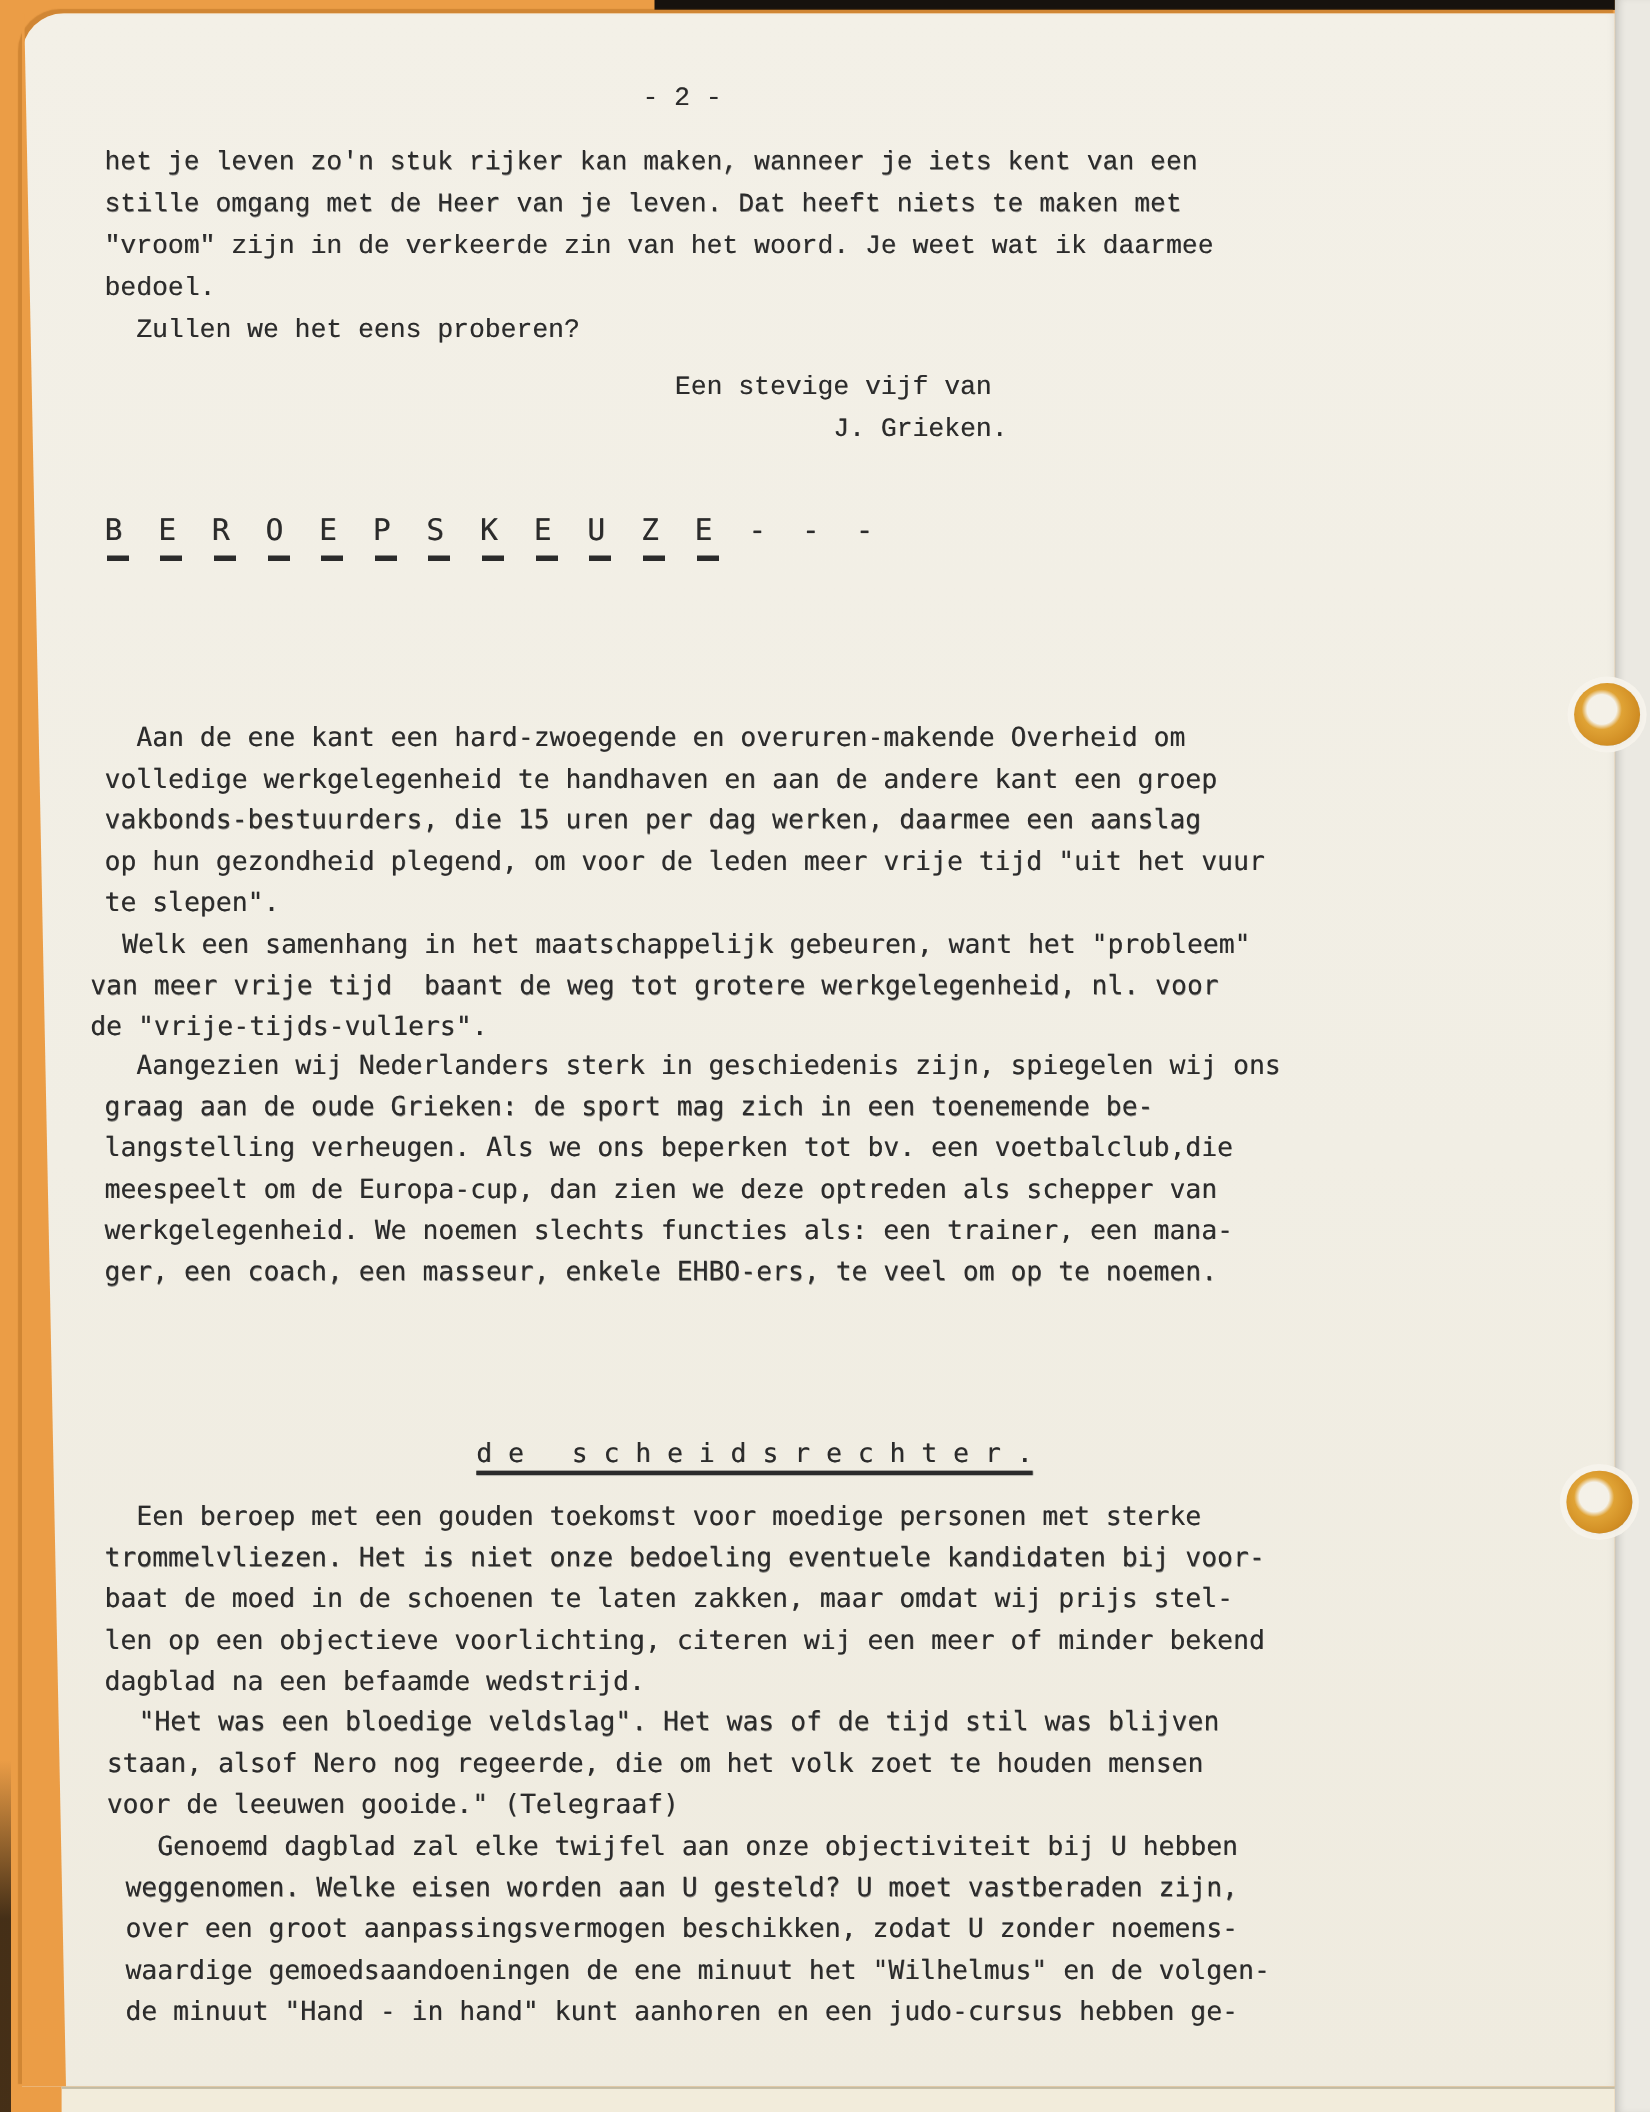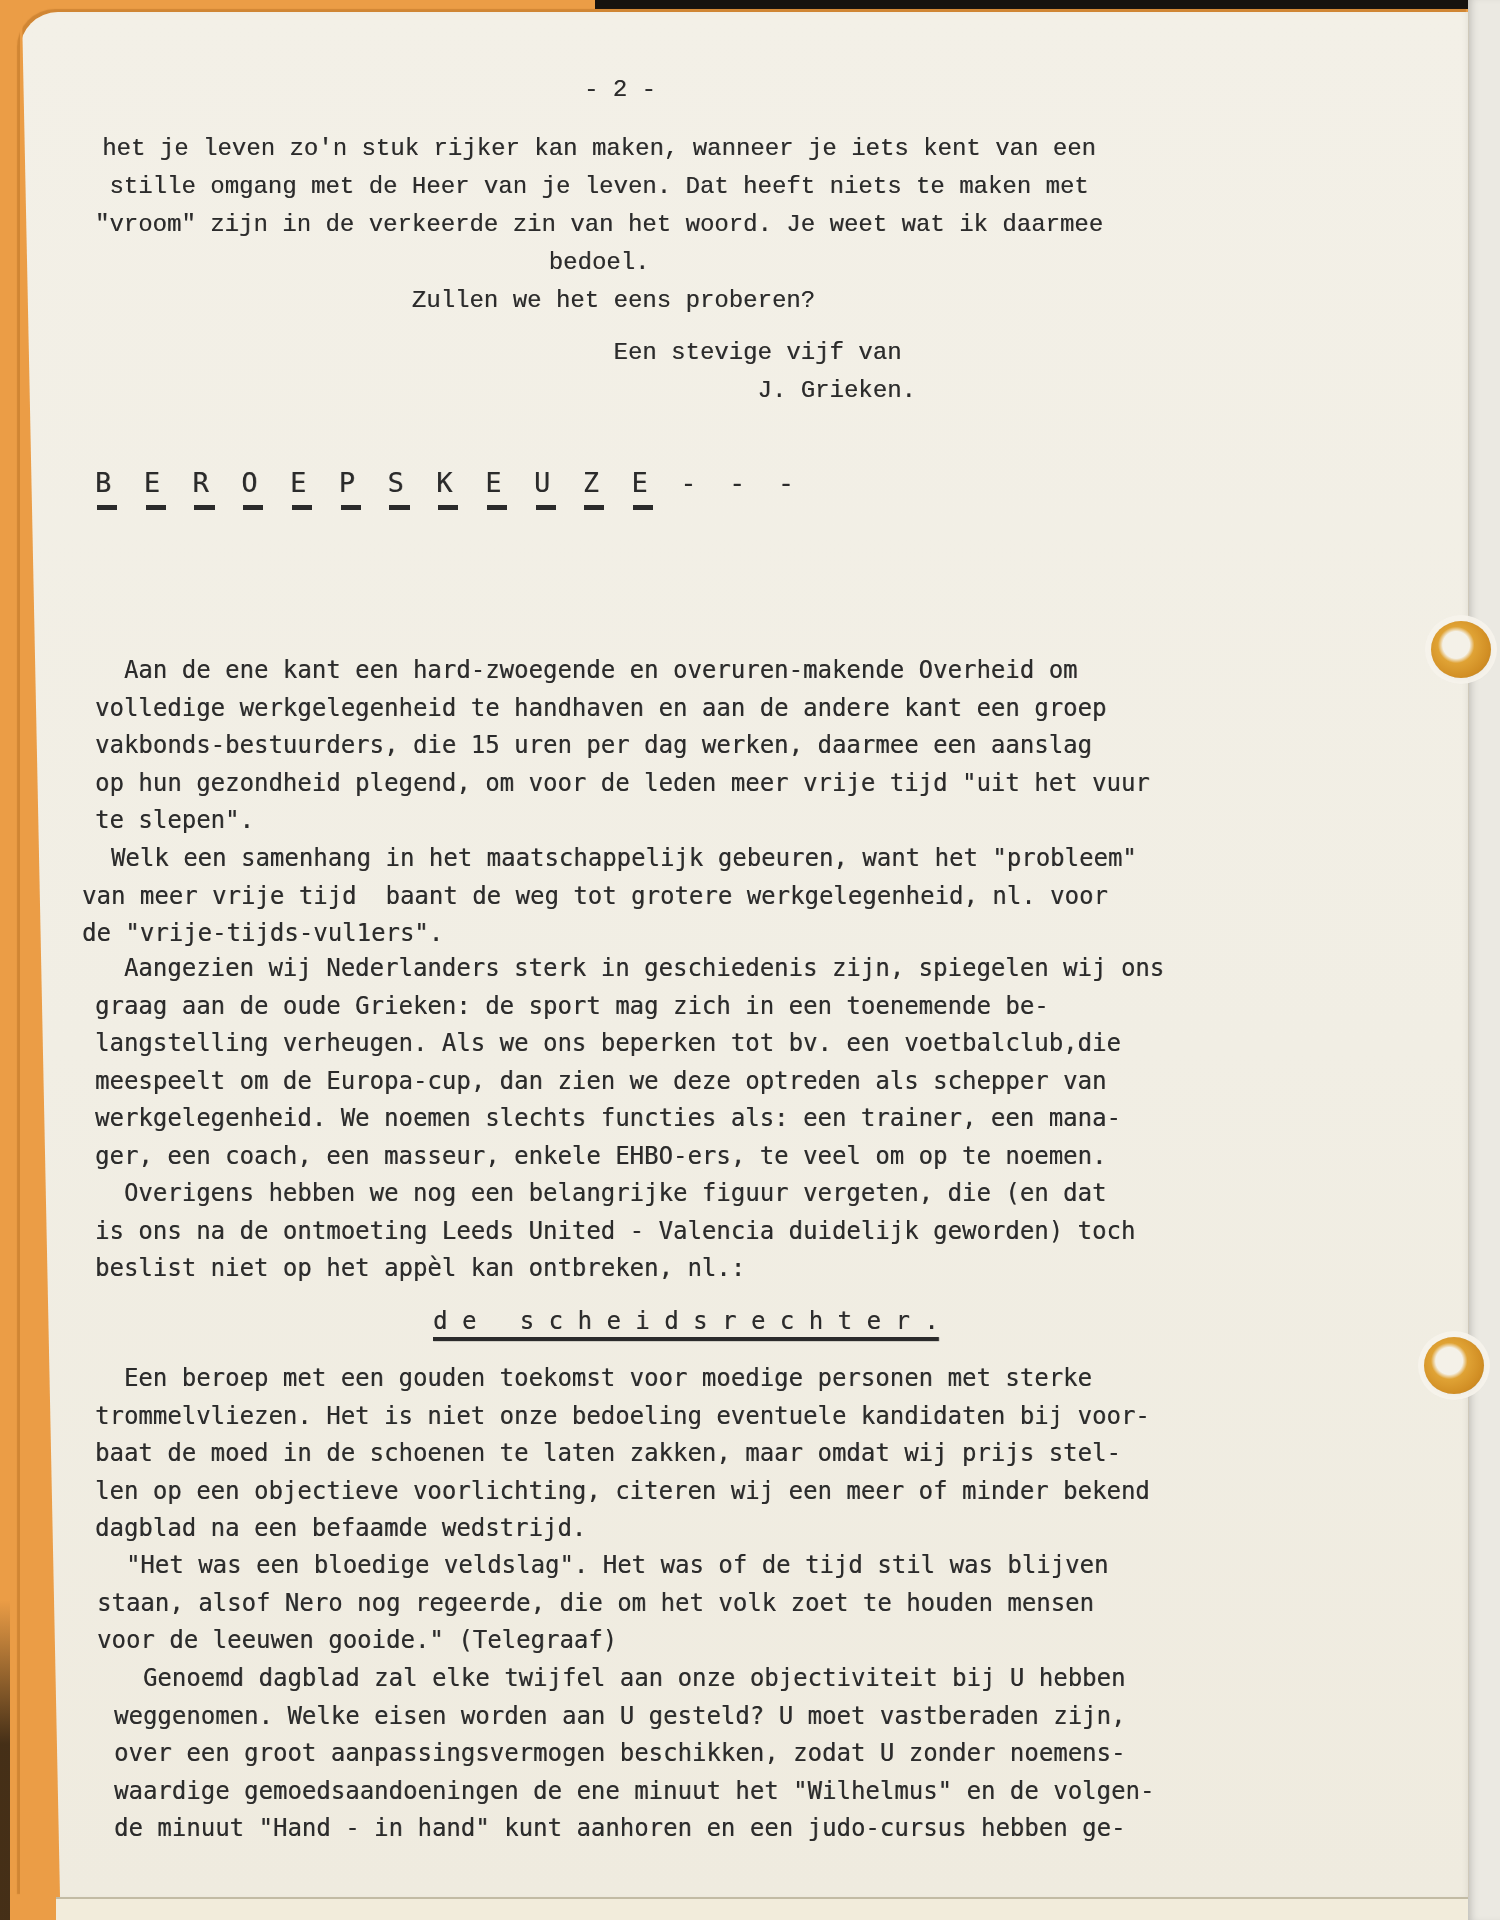--- a/index.html
+++ b/index.html
@@ -79,21 +79,21 @@
   <div class="backing-right"></div>
   <div class="black-top"></div>
 
   <div class="paper"></div>
   <div class="cover-wedge"></div>
   <div class="cover-dark-edge"></div>
   <div class="backing-bottom"></div>
 
   <pre class="ts" style="left:584px;top:71px;">- 2 -</pre>
 
-  <pre class="ts" style="left:95px;top:130px;text-align:center;">het je leven zo'n stuk rijker kan maken, wanneer je iets kent van een
+  <pre class="ts" style="left:95px;top:130px;">het je leven zo'n stuk rijker kan maken, wanneer je iets kent van een
 stille omgang met de Heer van je leven. Dat heeft niets te maken met
 "vroom" zijn in de verkeerde zin van het woord. Je weet wat ik daarmee
 bedoel.
   Zullen we het eens proberen?</pre>
 
   <pre class="ts" style="left:95px;top:334px;">                                    Een stevige vijf van
                                               J. Grieken.</pre>
 
   <pre class="tw heading" style="left:95px;top:466px;">B  E  R  O  E  P  S  K  E  U  Z  E  -  -  -</pre>
   <div class="heading-underline"></div>
@@ -109,23 +109,20 @@
 van meer vrije tijd  baant de weg tot grotere werkgelegenheid, nl. voor
 de "vrije-tijds-vul1ers".</pre>
 
   <pre class="tw" style="left:95px;top:950px;">  Aangezien wij Nederlanders sterk in geschiedenis zijn, spiegelen wij ons
 graag aan de oude Grieken: de sport mag zich in een toenemende be-
 langstelling verheugen. Als we ons beperken tot bv. een voetbalclub,die
 meespeelt om de Europa-cup, dan zien we deze optreden als schepper van
 werkgelegenheid. We noemen slechts functies als: een trainer, een mana-
 ger, een coach, een masseur, enkele EHBO-ers, te veel om op te noemen.</pre>
 
-  <pre class="tw" style="left:95px;top:1175px;">  Overigens hebben we nog een belangrijke figuur vergeten, die (en dat
-is ons na de ontmoeting Leeds United - Valencia duidelijk geworden) toch
-beslist niet op het appèl kan ontbreken, nl.:</pre>
 
   <pre class="tw" style="left:95px;top:1360px;">  Een beroep met een gouden toekomst voor moedige personen met sterke
 trommelvliezen. Het is niet onze bedoeling eventuele kandidaten bij voor-
 baat de moed in de schoenen te laten zakken, maar omdat wij prijs stel-
 len op een objectieve voorlichting, citeren wij een meer of minder bekend
 dagblad na een befaamde wedstrijd.</pre>
 
   <pre class="tw subheading" style="left:433px;top:1303px;">d e   s c h e i d s r e c h t e r .</pre>
 
   <pre class="tw" style="left:97px;top:1547px;">  "Het was een bloedige veldslag". Het was of de tijd stil was blijven

